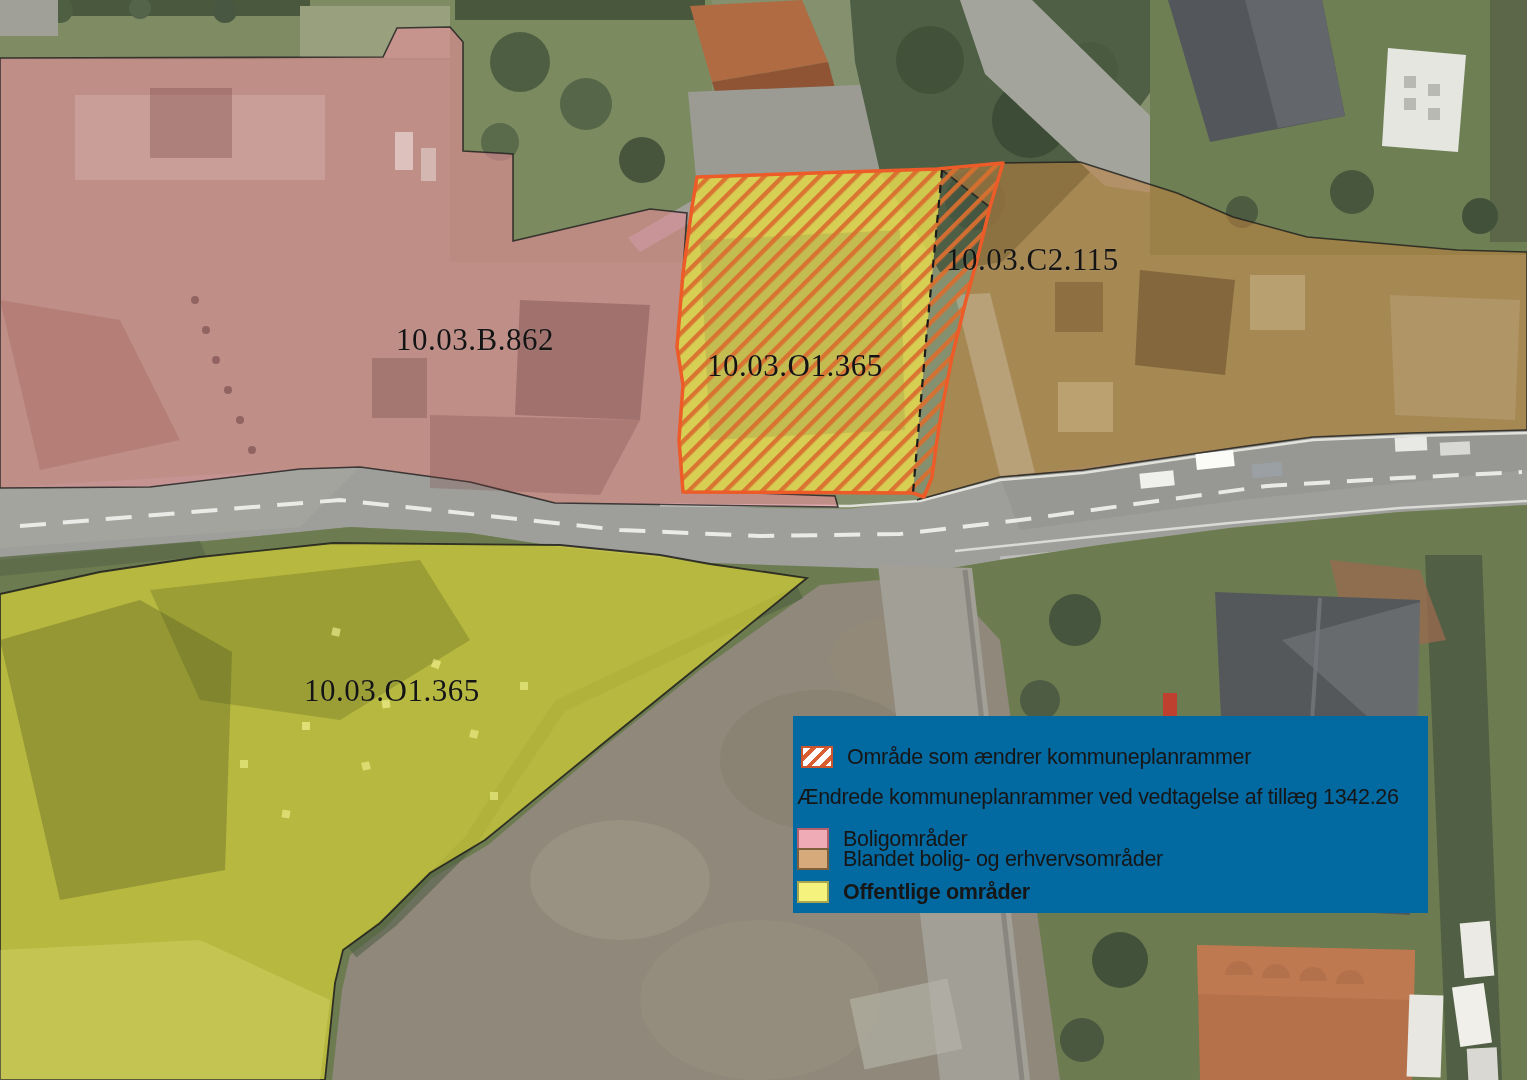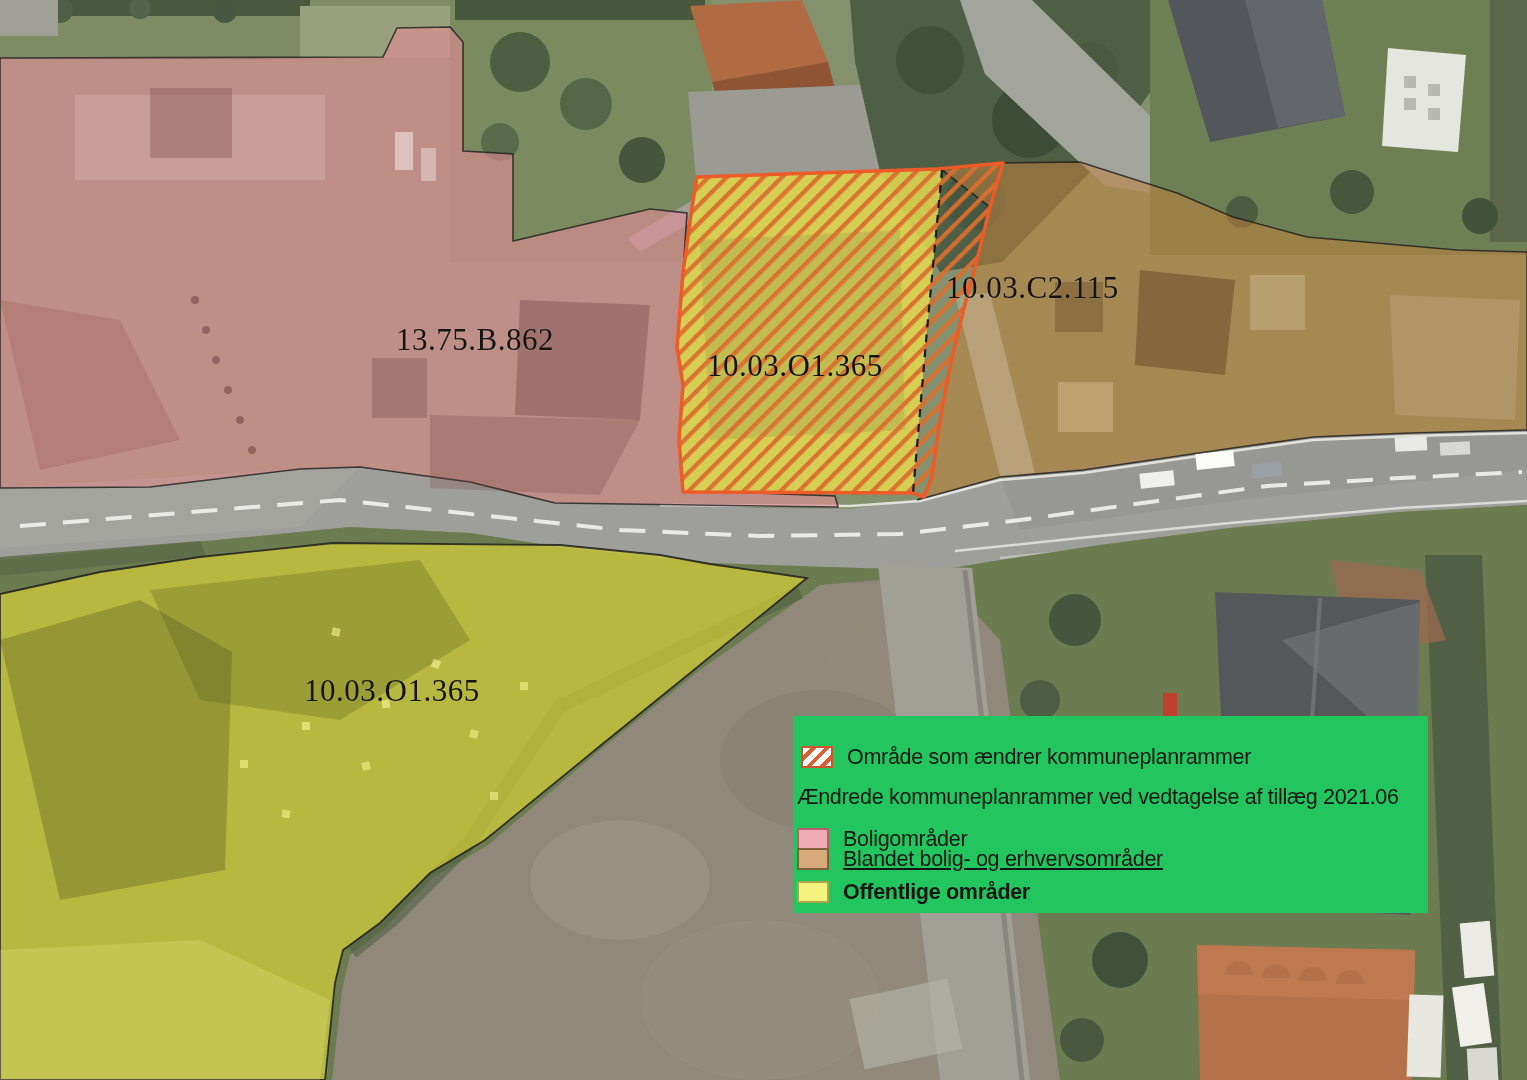--- a/index.html
+++ b/index.html
@@ -10,21 +10,21 @@
   }
   .stage svg{position:absolute;left:0;top:0;}
   .map-label{
     position:absolute; white-space:nowrap;
     font-family:"Liberation Serif", serif;
     font-size:31px; color:#141414; letter-spacing:0.5px;
     text-shadow:0 0 2px rgba(255,255,255,0.15);
   }
   .legend{
     position:absolute; left:793px; top:716px; width:635px; height:197px;
-    background:#22c55e; color:#161616;
+    background:#0369a1; color:#161616;
   }
   .leg-row{position:absolute; left:4px; display:flex; align-items:center;}
   .leg-text{
     font-size:21.5px; line-height:24px; letter-spacing:-0.3px;
     margin-left:14px; white-space:nowrap;
   }
   .leg-subtitle{
     position:absolute; left:4px; top:69px;
     font-size:21.5px; letter-spacing:-0.3px; white-space:nowrap;
   }
@@ -201,39 +201,39 @@
 
     <g>
       <polygon points="697,177 942,170 927,330 913,493 683,492 679,440 683,385 677,347 683,273 692,207" fill="rgba(228,219,80,0.85)" style="fill: rgba(228, 219, 80, 0.85);"></polygon>
       <polygon points="700,240 900,230 905,430 710,440" fill="rgba(110,105,65,0.18)"></polygon>
       <polygon points="697,177 937,169 1003,163 990,207 977,260 966,300 952,357 943,403 937,440 932,477 924,497 913,493 683,492 679,440 683,385 677,347 683,273 692,207" fill="url(#hatch)" stroke="#ec5b28" stroke-width="3.5" stroke-linejoin="round" style="stroke: rgb(236, 91, 40);"></polygon>
       <polyline points="942,170 927,330 913,493" fill="none" stroke="#1a1a1a" stroke-width="2.2" stroke-dasharray="8 7"></polyline>
     </g>
   </g>
 </svg>
 
-<div class="map-label" style="left:396px;top:322px;">13.75.B.862</div>
+<div class="map-label" style="left:396px;top:322px;">10.03.B.862</div>
 <div class="map-label" style="left:707px;top:348px;">10.03.O1.365</div>
-<div class="map-label" style="left:946px;top:242px;margin-top:28px;">10.03.C2.115</div>
+<div class="map-label" style="left:946px;top:242px;">10.03.C2.115</div>
 <div class="map-label" style="left:304px;top:673px;">10.03.O1.365</div>
 
 <div class="legend">
   <div class="leg-row" style="top:28px;height:26px;">
     <span class="swatch swatch-hatch"></span>
     <span class="leg-text">Område som ændrer kommuneplanrammer</span>
   </div>
 
-  <div class="leg-subtitle">Ændrede kommuneplanrammer ved vedtagelse af tillæg 2021.06</div>
+  <div class="leg-subtitle">Ændrede kommuneplanrammer ved vedtagelse af tillæg 1342.26</div>
 
   <div class="leg-row" style="top:100px;height:22px;margin-top:12px;">
     <span class="swatch" style="background-color: rgb(239, 172, 182); border-color: rgb(180, 96, 109);"></span>
     <span class="leg-text">Boligområder</span>
   </div>
 
-  <div class="leg-row" style="top:132px;height:22px;text-decoration:underline;">
+  <div class="leg-row" style="top:132px;height:22px;">
     <span class="swatch" style="background-color: rgb(214, 170, 123); border-color: rgb(126, 95, 60);"></span>
     <span class="leg-text">Blandet bolig- og erhvervsområder</span>
   </div>
 
   <div class="leg-row" style="top:165px;height:22px;font-weight:bold;">
     <span class="swatch" style="background-color: rgb(245, 242, 125); border-color: rgb(168, 165, 78);"></span>
     <span class="leg-text">Offentlige områder</span>
   </div>
 </div>
 

